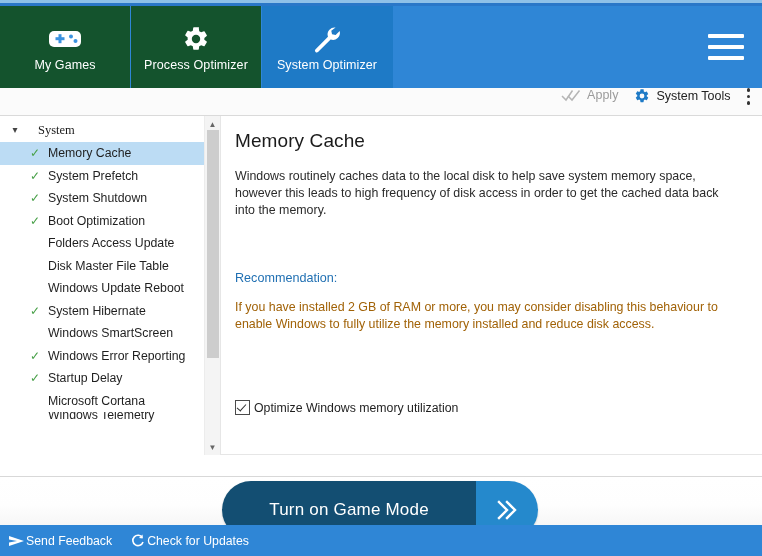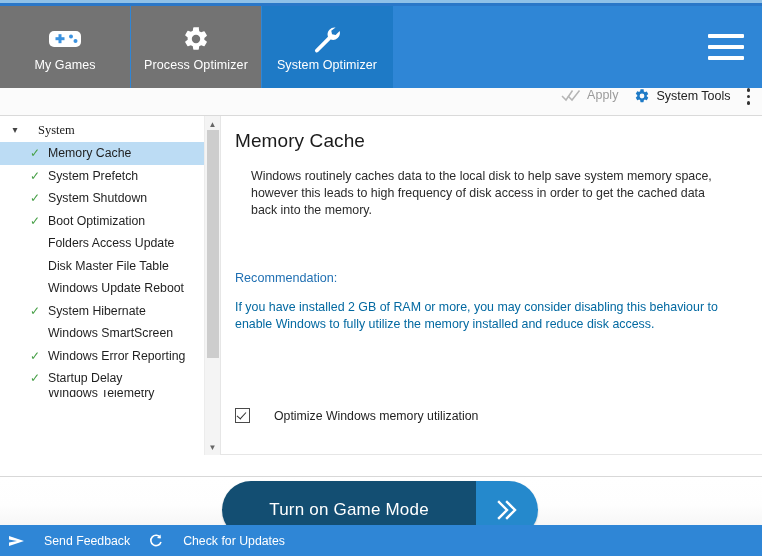--- a/index.html
+++ b/index.html
@@ -50,21 +50,21 @@
     align-items: stretch;
   }
   .tab {
     width: 131px;
     position: relative;
     display: flex;
     flex-direction: column;
     align-items: center;
     justify-content: center;
     cursor: pointer;
-    background: #737373;
+    background: #14532d;
     border-right: 1px solid #2f86d6;
     box-sizing: border-box;
   }
   .tab.active {
     background: #1e7ac6;
     border-right: 1px solid #1e7ac6;
   }
   .tab .tab-icon {
     height: 34px;
     display: flex;
@@ -270,41 +270,41 @@
     color: #1b1b1b;
     font-weight: normal;
     margin: 0 0 16px 0;
     letter-spacing: 0.1px;
   }
   .detail-desc {
     font-size: 12.4px;
     color: #2b2b2b;
     line-height: 17px;
     max-width: 492px;
-    margin: 16px;
+    margin: 0;
   }
   .detail-rec-title {
     font-size: 12.6px;
     color: #1f6fb2;
     margin: 52px 0 14px 0;
   }
   .detail-rec-body {
     font-size: 12.4px;
-    color: #0369a1;
+    color: #a16207;
     line-height: 17px;
     max-width: 484px;
     margin: 0;
   }
   .opt-row {
     position: absolute;
     left: 14px;
-    bottom: 32px;
-    display: flex;
-    align-items: center;
-    gap: 24px;
+    bottom: 40px;
+    display: flex;
+    align-items: center;
+    gap: 4px;
     cursor: pointer;
   }
   .cbox {
     width: 13px; height: 13px;
     border: 1px solid #4a4a4a;
     background: #ffffff;
     position: relative;
     flex: 0 0 13px;
   }
   .cbox::after {
@@ -377,21 +377,21 @@
     height: 31px;
     background: #2f86d6;
     display: flex;
     align-items: center;
     padding-left: 8px;
     box-sizing: border-box;
   }
   .f-item {
     display: flex;
     align-items: center;
-    gap: 19px;
+    gap: 1px;
     margin-right: 18px;
     cursor: pointer;
   }
   .f-label {
     color: #ffffff;
     font-size: 12.3px;
     white-space: nowrap;
   }
 
   svg { display: block; }
@@ -522,20 +522,24 @@
           <span class="check"></span>
           <span class="si-label">Windows SmartScreen</span>
         </div>
         <div class="side-item">
           <span class="check">✓</span>
           <span class="si-label">Windows Error Reporting</span>
         </div>
         <div class="side-item">
           <span class="check">✓</span>
           <span class="si-label">Startup Delay</span>
+        </div>
+        <div class="side-item">
+          <span class="check"></span>
+          <span class="si-label">Microsoft Cortana</span>
         </div>
         <div class="side-item clipped">
           <span class="check"></span>
           <span class="si-label">Windows Telemetry</span>
         </div>
       </div>
 
       <div class="vscroll">
         <div class="arrow">▲</div>
         <div class="thumb"></div>

